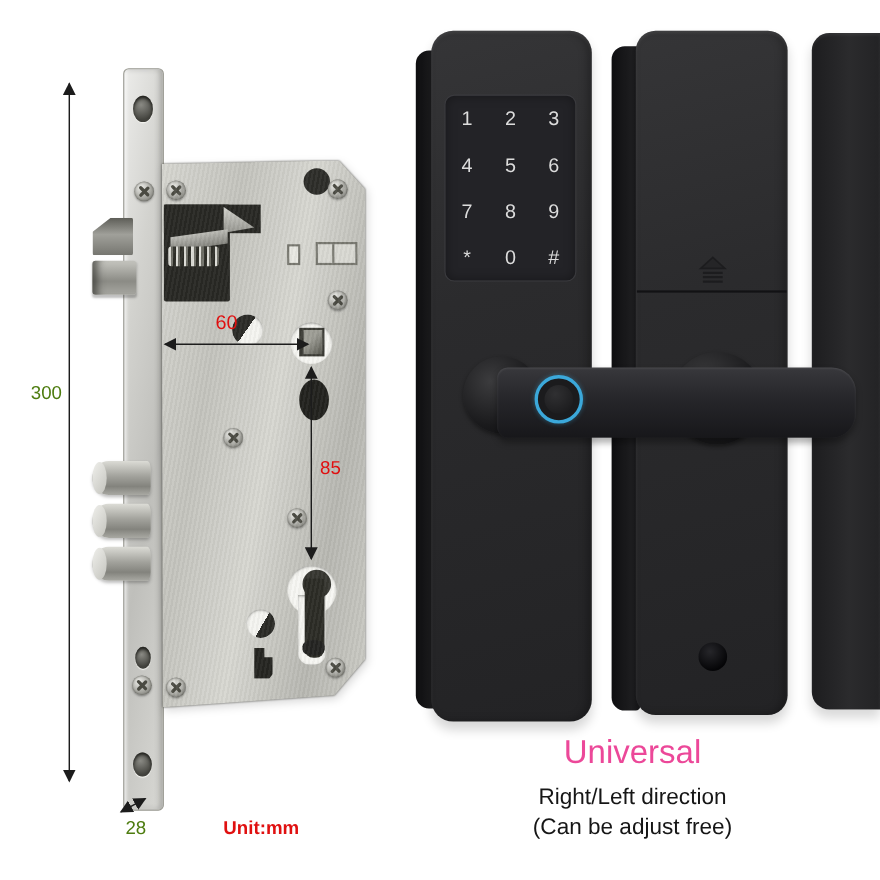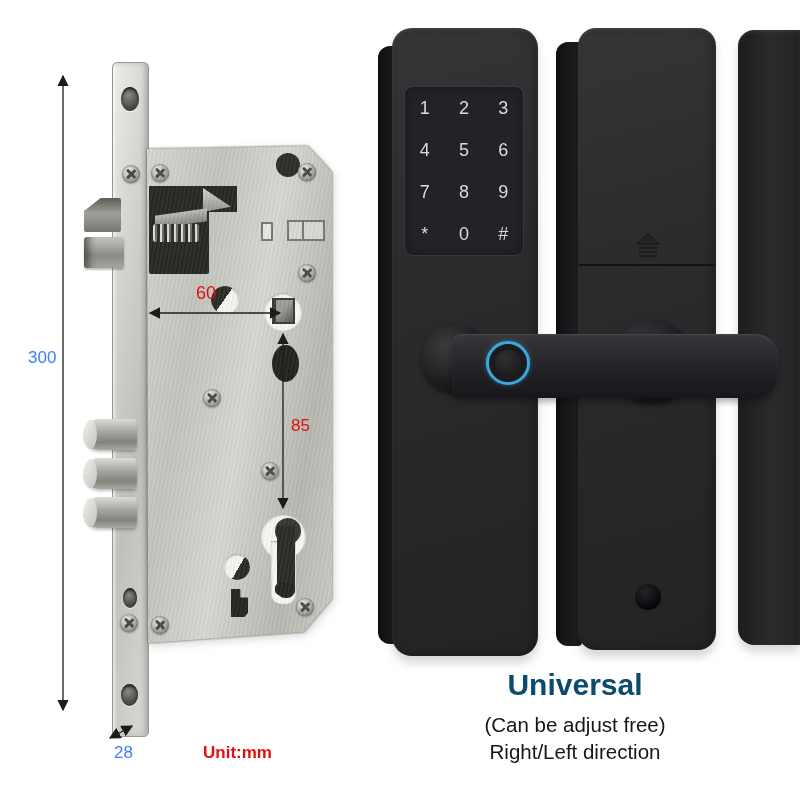--- a/index.html
+++ b/index.html
@@ -1,19 +1,19 @@
 <!DOCTYPE html>
 <html><head>
 <meta charset="utf-8">
 <style>
   html,body{margin:0;padding:0;background:#fff;}
   #canvas{position:relative;width:800px;height:800px;background:#ffffff;overflow:hidden;
           font-family:"Liberation Sans",sans-serif;}
   .abs{position:absolute;}
-  .lbl{position:absolute;color:#3b82f6;font-size:17px;line-height:1;}
+  .lbl{position:absolute;color:#4d7c0f;font-size:17px;line-height:1;}
   .red{color:#e01010;text-align:center;}
   
   .faceplate{position:absolute;left:112px;top:62px;width:35px;height:673px;border-radius:5px;
     background:linear-gradient(100deg,#ececea 0%,#d2d2ce 30%,#bfbfbb 60%,#d8d8d4 100%);
     border:1px solid #97978f;box-shadow:inset -3px 0 5px rgba(90,90,85,.35), inset 2px 0 3px rgba(255,255,255,.7);}
   .oval{position:absolute;border-radius:50%;
     background:radial-gradient(circle at 40% 35%,#8a8a84,#44443f 70%);
     box-shadow:inset 0 2px 3px #1e1e1a, 0 1px 1px #f4f4f0;}
   .screw{position:absolute;width:18px;height:18px;border-radius:50%;
     background:radial-gradient(circle at 35% 30%,#edede9,#a8a8a2 55%,#72726c 100%);
@@ -57,21 +57,21 @@
     border:3px solid #3ba8da;background:#1b1b1d;box-sizing:border-box;
     box-shadow:0 0 5px rgba(59,168,218,.45);}
   .fp-inner{position:absolute;left:6px;top:6px;width:26px;height:26px;border-radius:50%;
     background:radial-gradient(circle at 38% 32%,#303032,#1d1d1f 75%);}
   .slab{position:absolute;left:738px;top:30px;width:62px;height:615px;border-radius:16px 0 0 16px;
     background:linear-gradient(90deg,#1d1d1f,#2b2b2d 55%,#232325);
     box-shadow:inset 0 2px 3px rgba(255,255,255,.07), 0 7px 10px rgba(0,0,0,.15);}
   .seam{position:absolute;left:579px;top:264px;width:136px;height:2px;background:#121214;}
   
   .caption{position:absolute;left:460px;top:668px;width:230px;text-align:center;}
-  .caption-title{font-size:30px;font-weight:700;color:#0c4a6e;margin-bottom:9px;}
+  .caption-title{font-size:30px;font-weight:400;color:#ec4899;margin-bottom:9px;}
   .caption-line{font-size:20.5px;color:#161616;line-height:1.33;}
   svg.overlay{position:absolute;left:0;top:0;pointer-events:none;}
 </style>
 </head>
 <body>
 
 <div id="canvas">
 
   <div class="faceplate">
     <div class="oval" style="left:8px;top:24px;width:18px;height:24px;"></div>
@@ -193,17 +193,17 @@
 
   <div class="hub" style="left:610px;top:320px;width:84px;height:84px;"></div>
   <div class="hub" style="left:421px;top:324px;width:70px;height:70px;"></div>
   <div class="handle-bar"></div>
   <div class="fp-ring">
     <div class="fp-inner"></div>
   </div>
 
   <div class="caption">
     <div class="caption-title">Universal</div>
+    <div class="caption-line">Right/Left direction</div>
     <div class="caption-line">(Can be adjust free)</div>
-    <div class="caption-line">Right/Left direction</div>
   </div>
 
 </div>
 
 </body></html>

